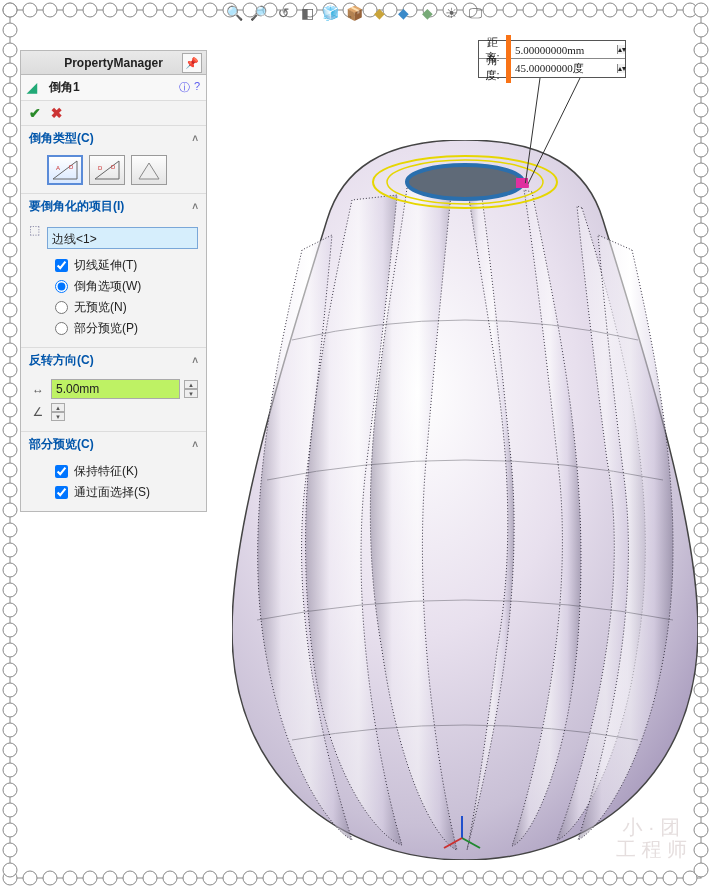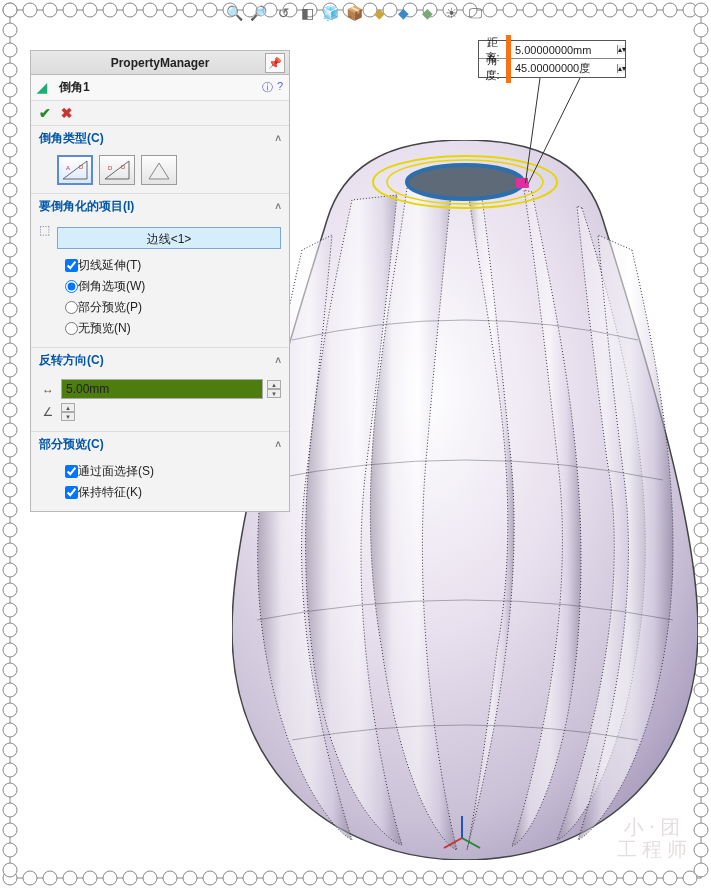--- a/index.html
+++ b/index.html
@@ -35,41 +35,41 @@
     display: flex; flex-direction: column;
     z-index: 5;
   }
   .dim-row {
     display: flex; align-items: center;
     border-bottom: 1px solid #888;
     height: 18px;
   }
   .dim-row:last-child { border-bottom: none; }
   .dim-label { padding: 0 4px; border-right: 5px solid #f97316; width: 32px; text-align: center; font-size: 11px; }
-  .dim-val { padding: 0 4px; width: 106px; }
+  .dim-val { padding: 0 4px; width: 106px; font-family: Liberation Serif, serif; }
   .dim-handle { width: 8px; background: #f0f0f0; border-left: 1px solid #888; display: flex; flex-direction: column; font-size: 8px; justify-content: center; }
 
   
   .toolbar {
     position: absolute;
     top: 4px; left: 50%; transform: translateX(-50%);
     display: flex; gap: 6px; align-items: center;
     z-index: 3;
   }
   .tb-icon {
     width: 18px; height: 18px;
     display: flex; align-items: center; justify-content: center;
     font-size: 14px; color: #666;
   }
 
   
   .pm {
     position: absolute;
-    top: 50px; left: 30px;
-    width: 260px;
+    top: 50px; left: 20px;
+    width: 187px;
     background: #f3f3f3;
     border: 1px solid #b9b9b9;
     z-index: 10;
   }
   .pm-title {
     background: linear-gradient(#e9e9e9,#dcdcdc);
     border-bottom: 1px solid #b9b9b9;
     font-weight: bold; text-align: center;
     height: 24px; line-height: 24px;
     position: relative;
@@ -111,55 +111,55 @@
     background: linear-gradient(#fdfdfd,#e4e4e4);
     display: flex; align-items: center; justify-content: center;
     font-size: 9px; color: #333;
   }
   .type-btn.sel { border: 2px solid #5a8bd8; background: linear-gradient(#fff,#d9e8ff); }
 
   .sel-box {
     border: 1px solid #7aa7d8;
     background: #d6eefc;
     height: 22px; line-height: 22px;
-    padding: 0 4px; margin: 4px 0 6px 20px; text-align: center;
+    padding: 0 4px; margin: 4px 0 6px 20px;
   }
   .sel-icon { display:inline-block; width:18px; vertical-align: top; color:#779; font-size:12px; }
 
-  .chk, .rad { display: flex; align-items: center; padding: 2px 0 2px 26px; }
+  .chk, .rad { display: flex; align-items: center; gap: 6px; padding: 2px 0 2px 26px; }
   .chk input, .rad input { margin: 0; }
 
   .param-row { display: flex; align-items: center; gap: 4px; padding: 2px 0; }
   .param-icon { width: 18px; height: 18px; display: flex; align-items: center; justify-content: center; color:#555; font-size:12px; }
   .param-input {
     flex: 1;
     height: 20px;
     border: 1px solid #aaa;
-    background: #4d7c0f;
+    background: #bef264;
     padding: 0 4px;
     display: flex; align-items: center; font-size: 12px;
   }
   .spinner { width: 14px; display: flex; flex-direction: column; }
   .spinner div { height: 9px; border: 1px solid #aaa; background: #eee; font-size: 7px; line-height: 7px; text-align: center; color:#555; }
 
   
   .viewport {
     position: absolute; inset: 0;
     z-index: 1;
   }
   .vase-svg {
     position: absolute; left: 232px; top: 140px;
     width: 466px; height: 720px;
   }
 
   .watermark {
     position: absolute;
     right: 24px; bottom: 28px;
     font-size: 20px; color: rgba(180,160,160,0.35);
-    font-family: Liberation Serif, serif;
+    font-family: Liberation Sans, sans-serif;
     text-align: center;
     line-height: 1.1;
   }
 
   .leader-line { position:absolute; top:78px; left:520px; width:80px; height:110px; z-index:4; pointer-events:none;}
 </style>
 </head>
 <body>
 
 <div class="canvas">
@@ -260,25 +260,25 @@
         <label class="chk">
             <input type="checkbox" checked="" style="">
             <span>切线延伸(T)</span>
           </label>
         <label class="rad">
             <input type="radio" name="pv" checked="" style="">
             <span>倒角选项(W)</span>
           </label>
         <label class="rad">
             <input type="radio" name="pv" style="">
-            <span>部分预览(P)</span>
+            <span>无预览(N)</span>
           </label>
         <label class="rad">
             <input type="radio" name="pv" style="">
-            <span>无预览(N)</span>
+            <span>部分预览(P)</span>
           </label>
       </div>
     </div>
 
     <div class="sect">
       <div class="sect-hdr">
         <span>反转方向(C)</span>
         <span class="caret">˄</span>
       </div>
       <div class="sect-body">
@@ -301,25 +301,25 @@
     </div>
 
     <div class="sect" style="border-bottom:none">
       <div class="sect-hdr">
         <span>部分预览(C)</span>
         <span class="caret">˄</span>
       </div>
       <div class="sect-body">
         <label class="chk">
             <input type="checkbox" checked="" style="">
-            <span>通过面选择(S)</span>
+            <span>保持特征(K)</span>
           </label>
         <label class="chk">
             <input type="checkbox" checked="" style="">
-            <span>保持特征(K)</span>
+            <span>通过面选择(S)</span>
           </label>
       </div>
     </div>
   </div>
 
   <div class="viewport">
     <svg class="vase-svg" viewBox="0 0 466 720">
       <defs>
         <radialGradient id="vg" cx="40%" cy="35%" r="75%">
           <stop offset="0%" stop-color="#ffffff"></stop>

